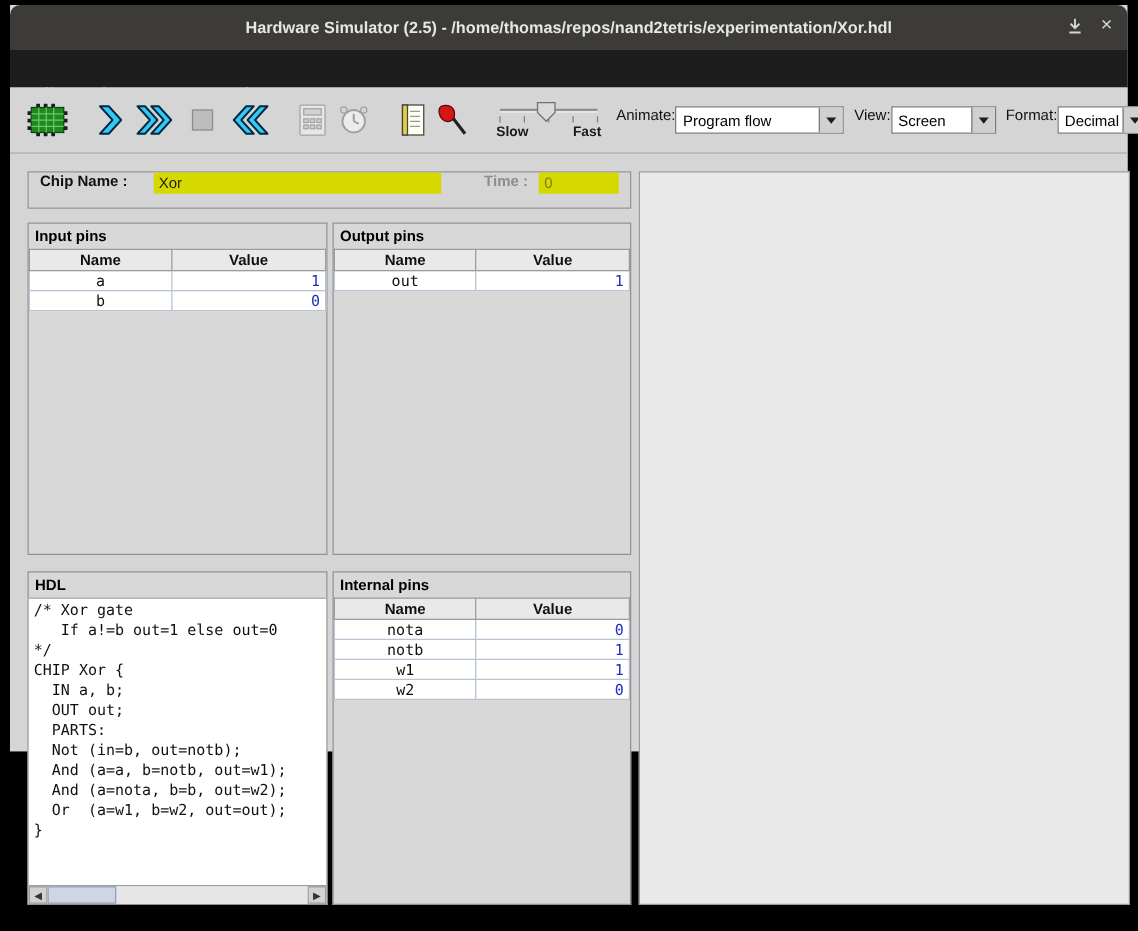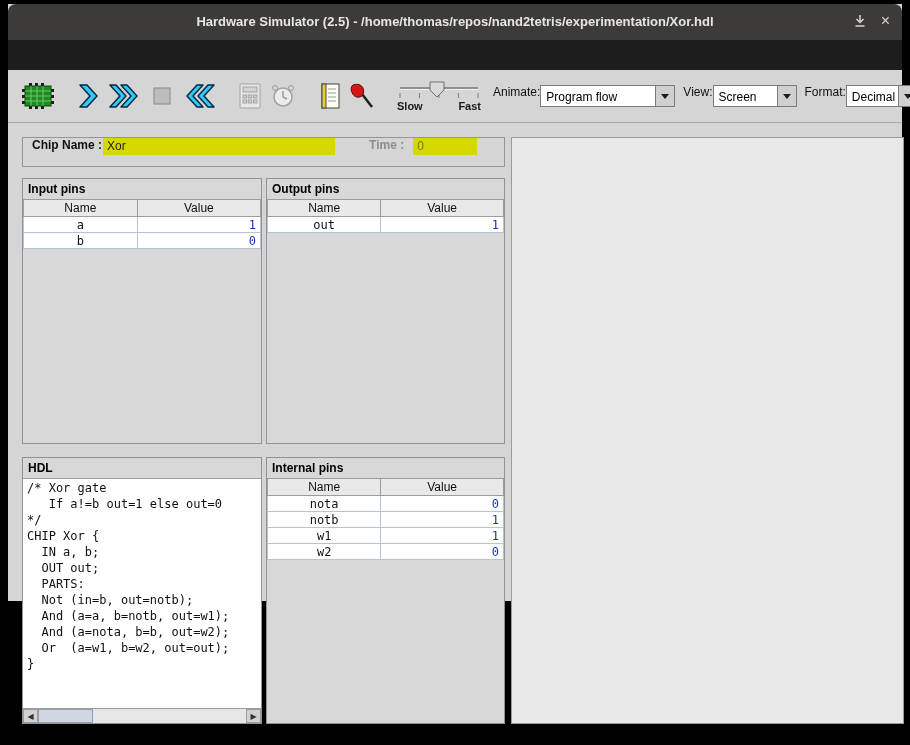--- a/index.html
+++ b/index.html
@@ -40,29 +40,29 @@
   .tri { width:0; height:0; border:4px solid transparent; border-top:5px solid #1c1c1c; margin-top:5px; }
 
   
   .content { position:absolute; top:119px; left:0; right:0; bottom:0; background:#d5d5d5; }
   .chipbar { position:absolute; left:14px; top:14px; width:483px; height:30px;
              border:1px solid #969696; display:flex; align-items:flex-start; padding:0 9px; }
   .lbl-bold { font-size:12px; font-weight:bold; color:#101010; white-space:nowrap; }
   .lbl-dim  { font-size:12px; font-weight:bold; color:#8d8d8d; white-space:nowrap; }
   .yellow-field { background:#d6d900; height:17px; line-height:17px; font-size:12px;
                   color:#24240a; padding:0 4px; overflow:hidden; white-space:nowrap; }
-  .cn-field { width:232px; margin-left:1px; }
+  .cn-field { width:232px; margin-left:21px; }
   .tm-field { width:64px; margin-left:9px; color:#7a7b10; }
   .tm-lbl { margin-left:34px; }
 
   .panel { position:absolute; border:1px solid #929292; background:#d8d8d8; }
   .panel-title { height:20px; line-height:20px; padding-left:5px; font-size:12px; font-weight:bold; color:#000; }
   table.pin-table { width:100%; border-collapse:collapse; table-layout:fixed; }
   .pin-table th { height:17px; background:#e9e9e9; border:1px solid #9c9c9c; font-size:12px;
-                  font-weight:normal; color:#111; }
+                  font-weight:bold; color:#111; }
   .pin-table td { height:16px; background:#fff; border:1px solid #b9c2d2;
                   font-family:"DejaVu Sans Mono", monospace; font-size:12px; }
   td.pin-name  { text-align:center; color:#111; }
   td.pin-value { text-align:right; padding-right:4px; color:#2030c0; }
 
   #input-pins    { left:14px;  top:55px;  width:240px; height:266px; }
   #output-pins   { left:258px; top:55px;  width:239px; height:266px; }
   #hdl-panel     { left:14px;  top:334px; width:240px; height:267px; }
   #internal-pins { left:258px; top:334px; width:239px; height:267px; }
   .screen { position:absolute; left:503px; top:14px; width:393px; height:587px;

